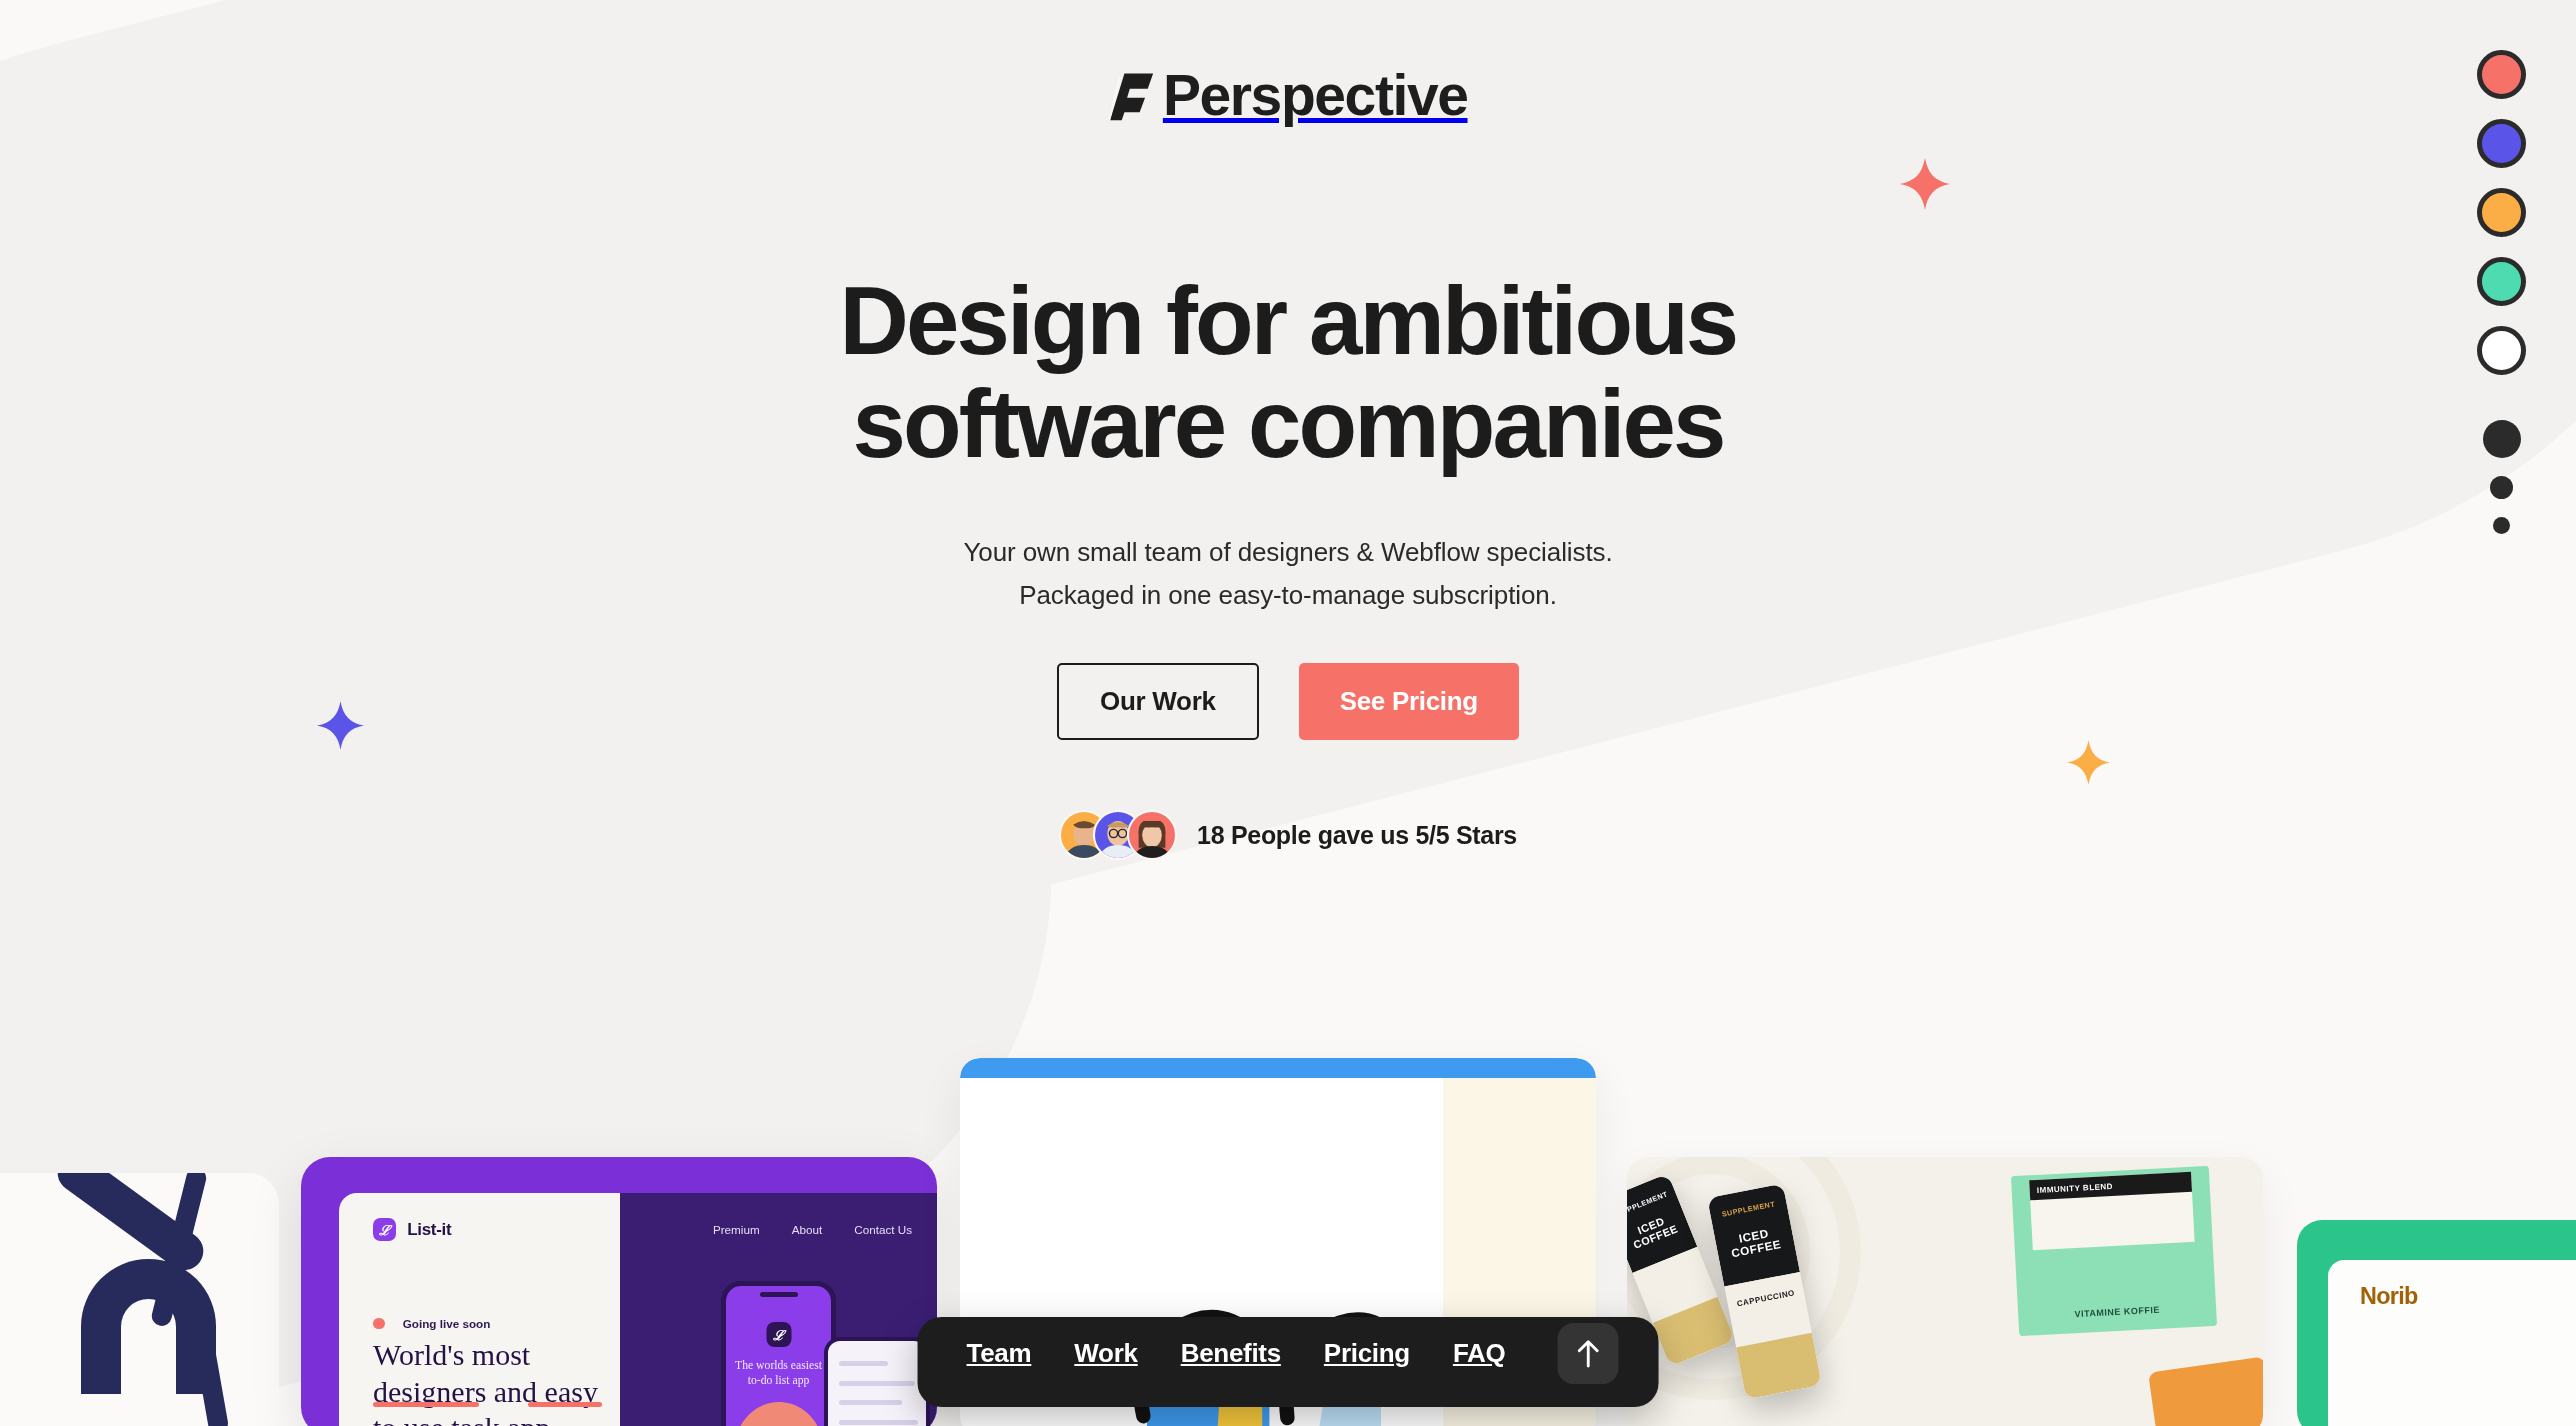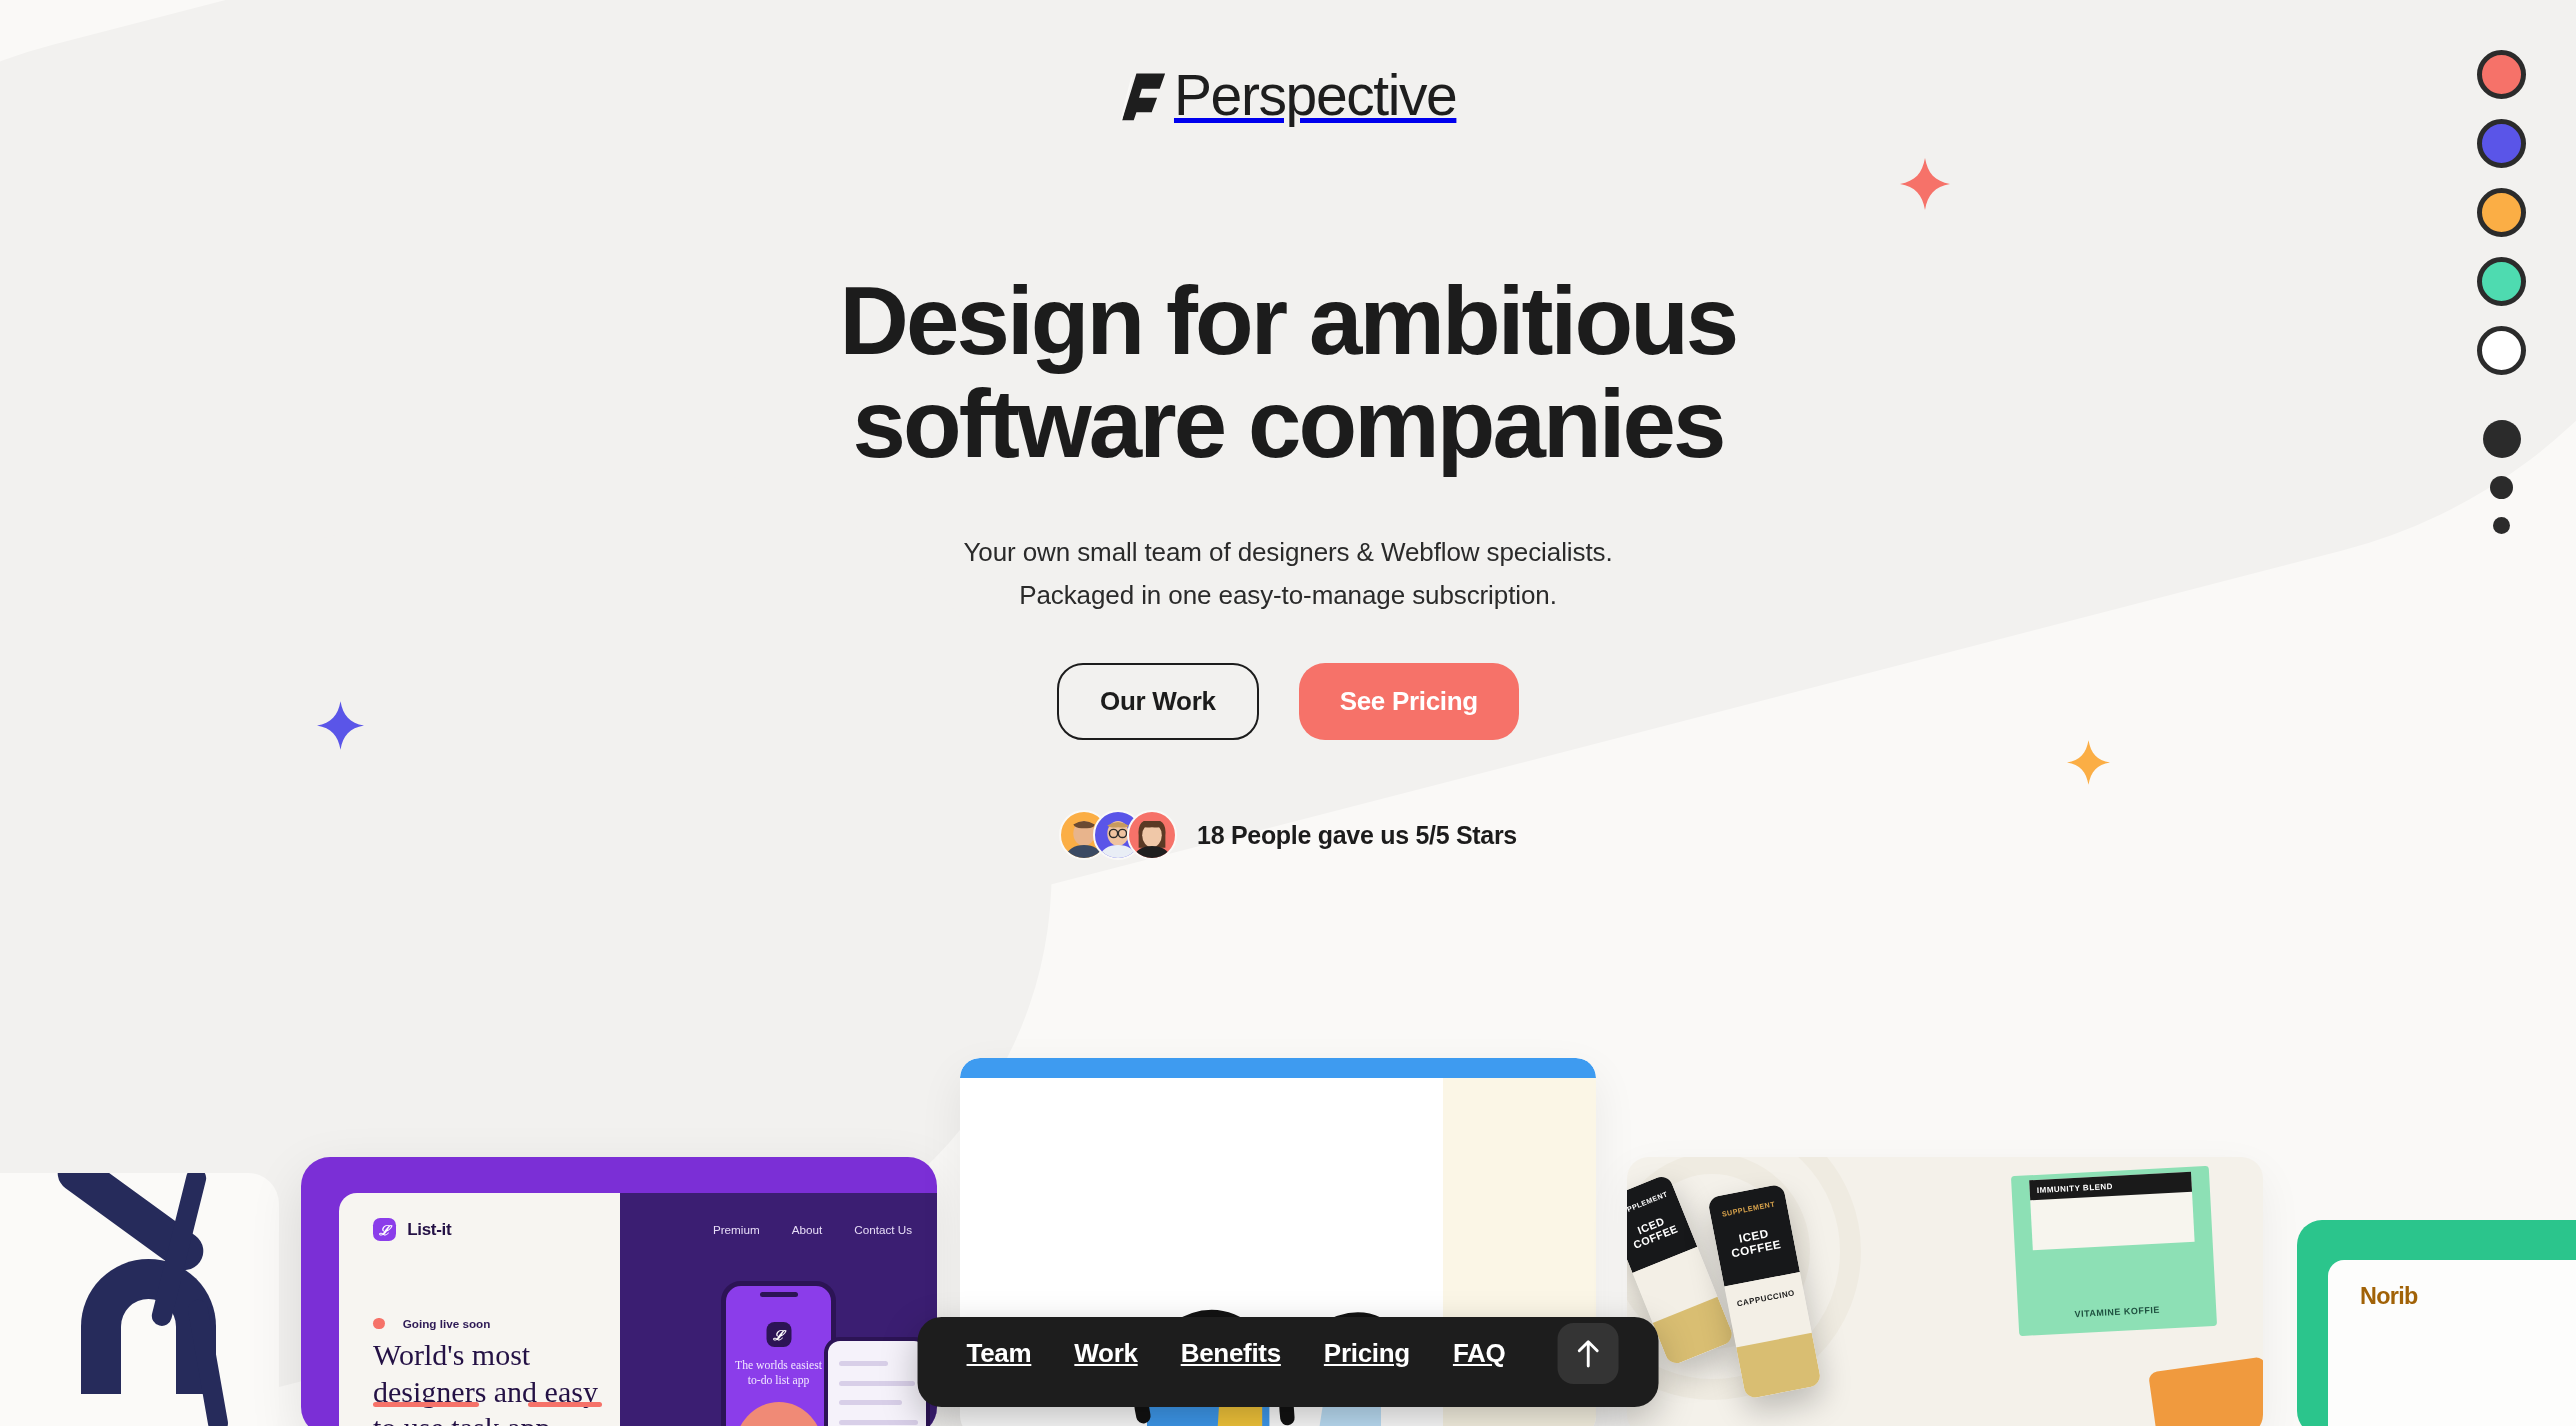--- a/index.html
+++ b/index.html
@@ -37,21 +37,21 @@
 
   
   .logo-wrap {
     position:absolute; top:67px; left:0; width:2576px;
     display:flex; justify-content:center; align-items:center;
     z-index:6;
   }
   .logo { display:flex; align-items:center; gap:5.4px; }
   .logo-mark { display:block; }
   .logo-text {
-    font-size:57px; font-weight:400; color:#1E1E1E;
+    font-size:57px; font-weight:700; color:#1E1E1E;
     letter-spacing:-1.4px; line-height:1;
     font-family:"Liberation Sans", sans-serif;
   }
 
   
   .hero { position:absolute; top:0; left:0; width:2576px; z-index:5; text-align:center; }
   .headline {
     margin-top:270px;
     font-size:96px;
     font-weight:700;
@@ -68,21 +68,21 @@
     letter-spacing:-0.1px;
   }
 
   
   .cta-row {
     margin-top:47px;
     display:flex; justify-content:center; align-items:center; gap:40px;
   }
   .btn {
     font-size:26px; font-weight:700; letter-spacing:-0.3px;
-    border-radius:26px; cursor:pointer;
+    border-radius:5px; cursor:pointer;
     display:inline-flex; align-items:center; justify-content:center;text-align:right;
   }
   .btn-outline {
     background:transparent;
     border:2.9px solid #1C1C1C;
     color:#1C1C1C;
     height:77px; padding:0 41px;
   }
   .btn-primary {
     background:#F67269;

